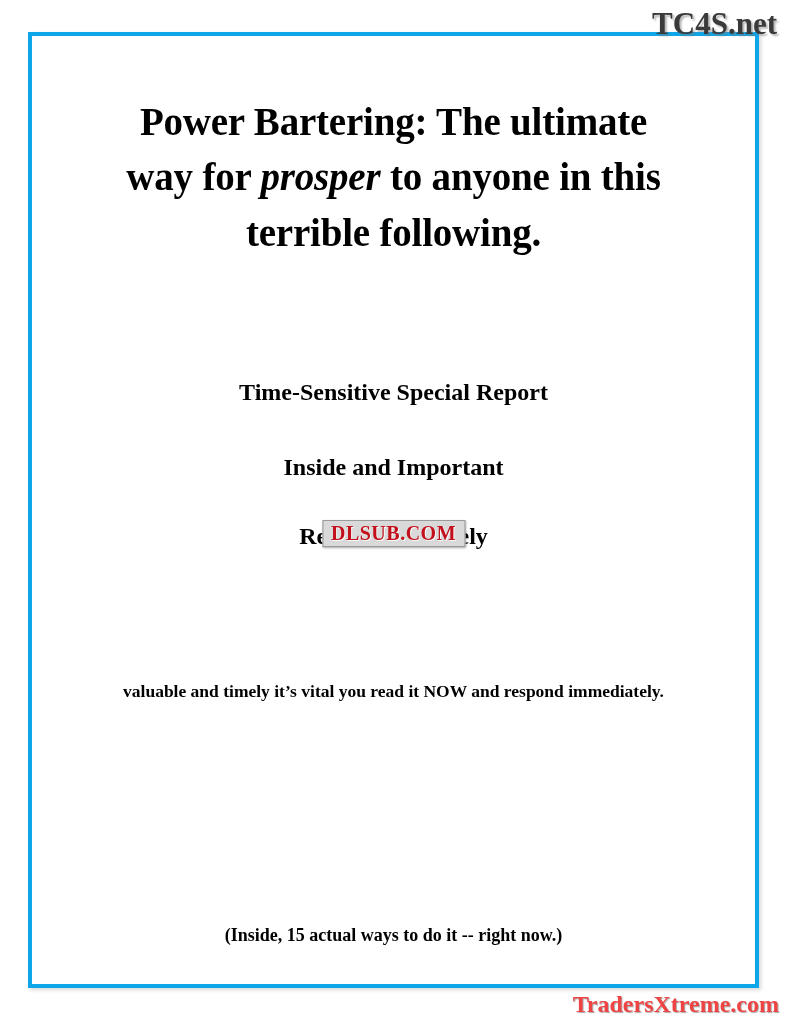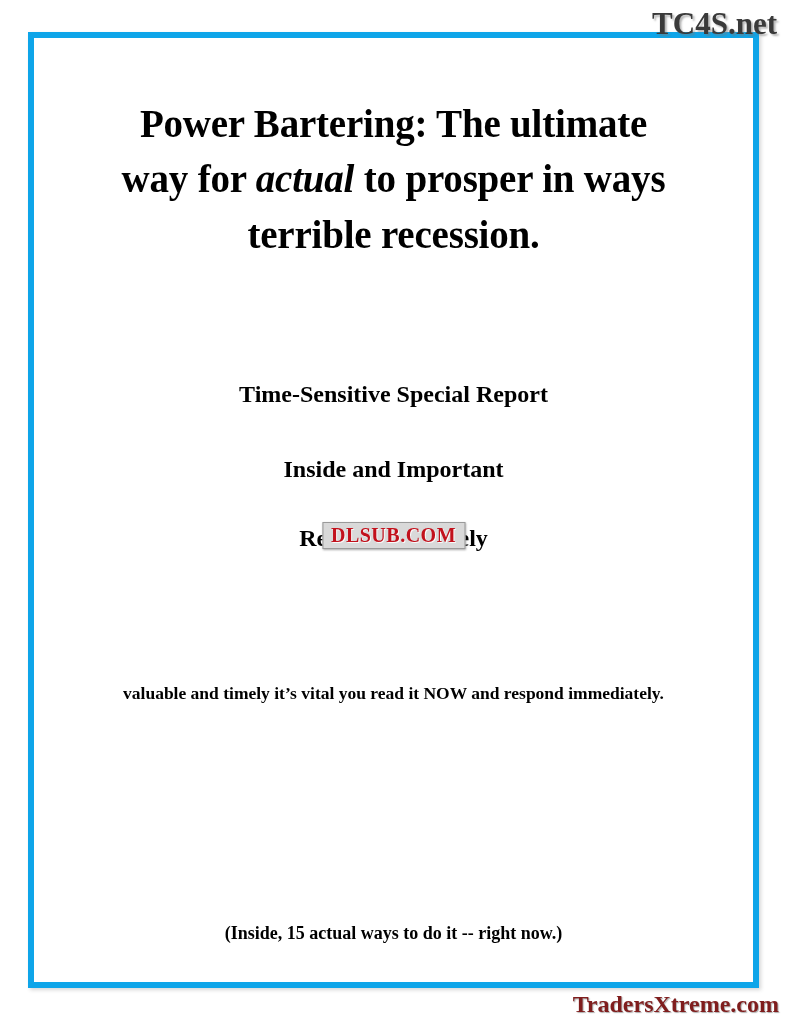--- a/index.html
+++ b/index.html
@@ -31,34 +31,34 @@
   }
 
   
   .bottom-watermark {
     position: absolute;
     bottom: 6px;
     right: 12px;
     font-family: "Liberation Serif", serif;
     font-weight: bold;
     font-size: 24px;
-    color: #7f1d1d;
+    color: #ef4444;
     text-shadow: 1px 1px 1px rgba(90,90,90,0.5);
     z-index: 30;
   }
 
   
   .page {
     position: absolute;
     left: 28px;
     top: 32px;
     width: 731px;
     height: 956px;
     background: #ffffff;
-    border: 6px solid #0ea5e9;
+    border: 4px solid #0ea5e9;
     box-shadow: 2px 2px 4px rgba(0,0,0,0.16);
     box-sizing: border-box;
   }
 
   .page-inner {
     position: relative;
     width: 100%;
     height: 100%;
     padding: 0 40px;
     box-sizing: border-box;
@@ -149,22 +149,22 @@
 </head>
 <body>
 
 <div class="top-watermark">TC4S.net</div>
 
 <div class="page">
   <div class="page-inner">
 
     <h1 class="doc-title">
       <span>Power Bartering: The ultimate</span><br>
-      <span>way for </span><span class="em">actual</span><span> to prosper in ways</span><br>
-      <span>terrible recession.</span>
+      <span>way for </span><span class="em">prosper</span><span> to anyone in this</span><br>
+      <span>terrible following.</span>
     </h1>
 
     <div class="subhead-block">
       <div class="subhead">Time-Sensitive Special Report</div>
       <div class="subhead urgent">Inside and Important</div>
       <div class="subhead read">Read Immediately</div>
     </div>
 
     <div class="stamp">
       <div class="stamp-text">DLSUB.COM</div>

